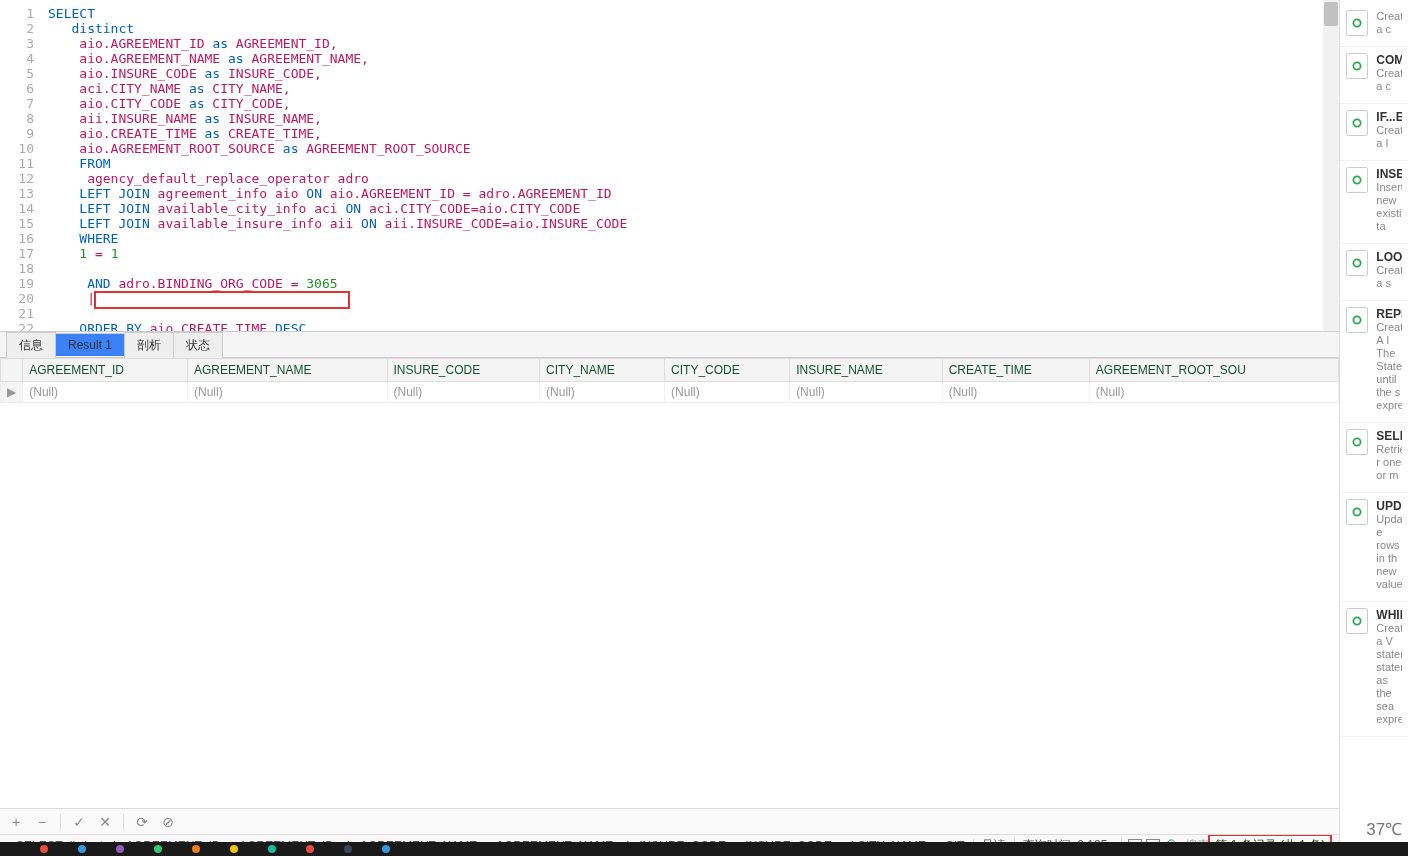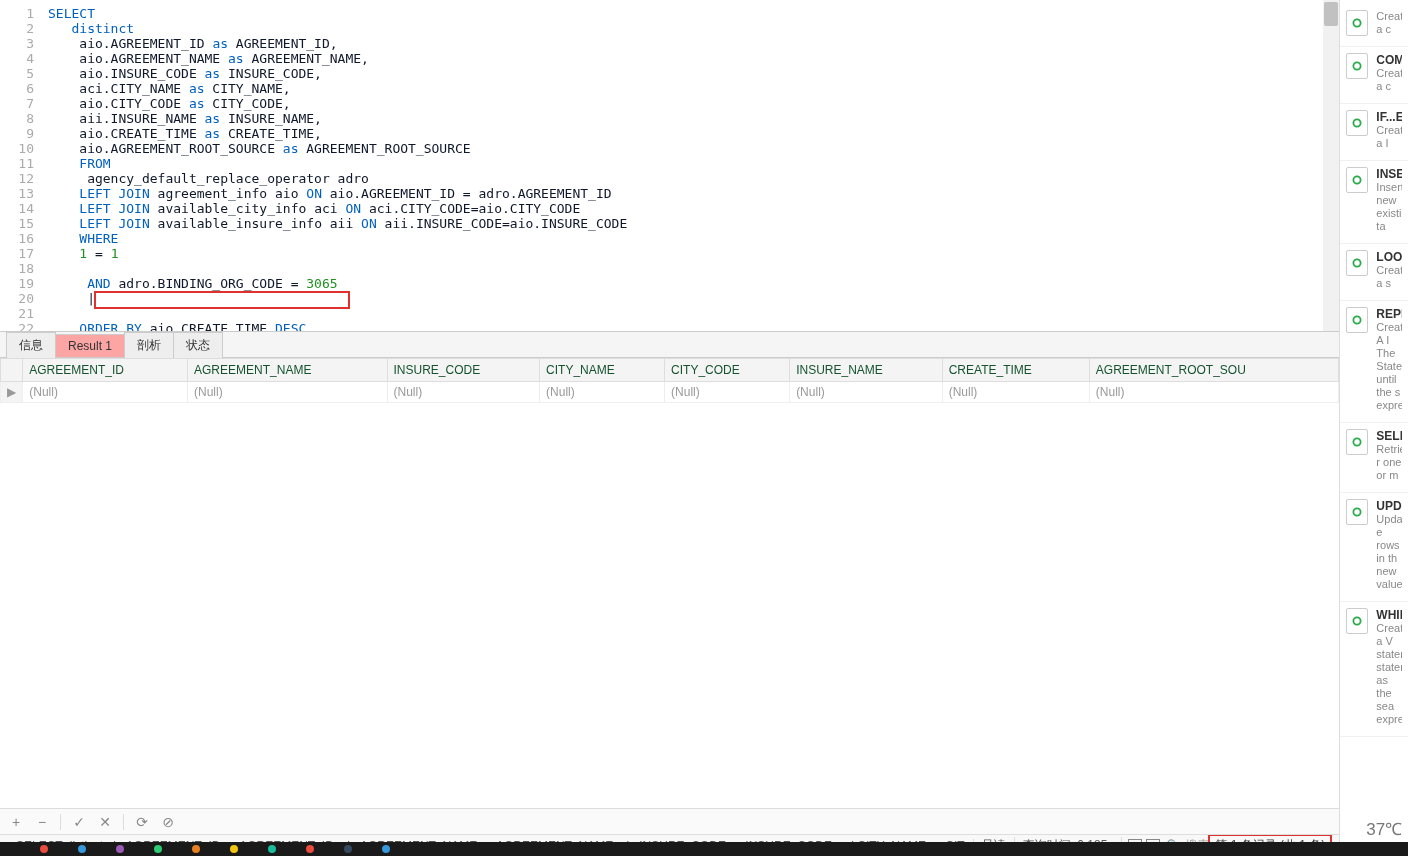--- a/index.html
+++ b/index.html
@@ -9,30 +9,30 @@
 .side-col { width:100px; background:#fff; overflow:hidden; padding-top:4px; }
 
 
 .editor-wrap { position:relative; height:332px; border-bottom:1px solid #ccc; }
 .editor { font-family:Consolas,Menlo,monospace; font-size:13px; line-height:15px; padding:6px 0 6px 0; height:100%; overflow:auto; white-space:pre; }
 .editor-line { display:flex; }
 .gutter { width:48px; text-align:right; padding-right:14px; color:#aaa; user-select:none; flex:none; }
 .code { flex:1; }
 .kw { color:#0060c0; }
 .num { color:#209020; }
-.ident { color:#0f172a; }
+.ident { color:#be185d; }
 .red-box { position:absolute; border:2px solid #e03030; pointer-events:none; }
 .red-box.rb1 { left:94px; top:291px; width:256px; height:18px; }
 .editor-scroll { position:absolute; right:0; top:0; width:16px; height:100%; background:#f1f1f1; }
 .editor-scroll .thumb { position:absolute; left:1px; right:1px; top:2px; height:24px; background:#c1c1c1; border-radius:2px; }
 
 
-.tabs { height:26px; display:flex; align-items:center; background:#f5f5f5; border-bottom:1px solid #ccc; padding-left:6px; }
+.tabs { height:26px; display:flex; align-items:flex-start; background:#f5f5f5; border-bottom:1px solid #ccc; padding-left:6px; }
 .tab { padding:4px 12px; border:1px solid #ccc; border-bottom:none; background:#eee; margin-right:-1px; cursor:pointer; font-size:12px; }
-.tab.active { background:#fca5a5; position:relative; top:1px; }
+.tab.active { background:#3b82f6; position:relative; top:1px; }
 
 
 .grid-wrap { flex:1; display:flex; flex-direction:column; overflow:hidden; }
 .grid { flex:1; overflow:auto; }
 .grid table { border-collapse:collapse; width:100%; }
 .grid th { background:#f4f4f4; border:1px solid #ddd; padding:4px 6px; text-align:left; font-weight:400; color:#14532d; font-size:12px; white-space:nowrap; }
 .grid td { border:1px solid #eee; padding:3px 6px; color:#999; font-size:12px; text-align:left; }
 .rowmark { width:18px; background:#f4f4f4; border:1px solid #ddd; text-align:center!important; color:#333; }
 .grid th.rowmark-h { width:18px; }
 

